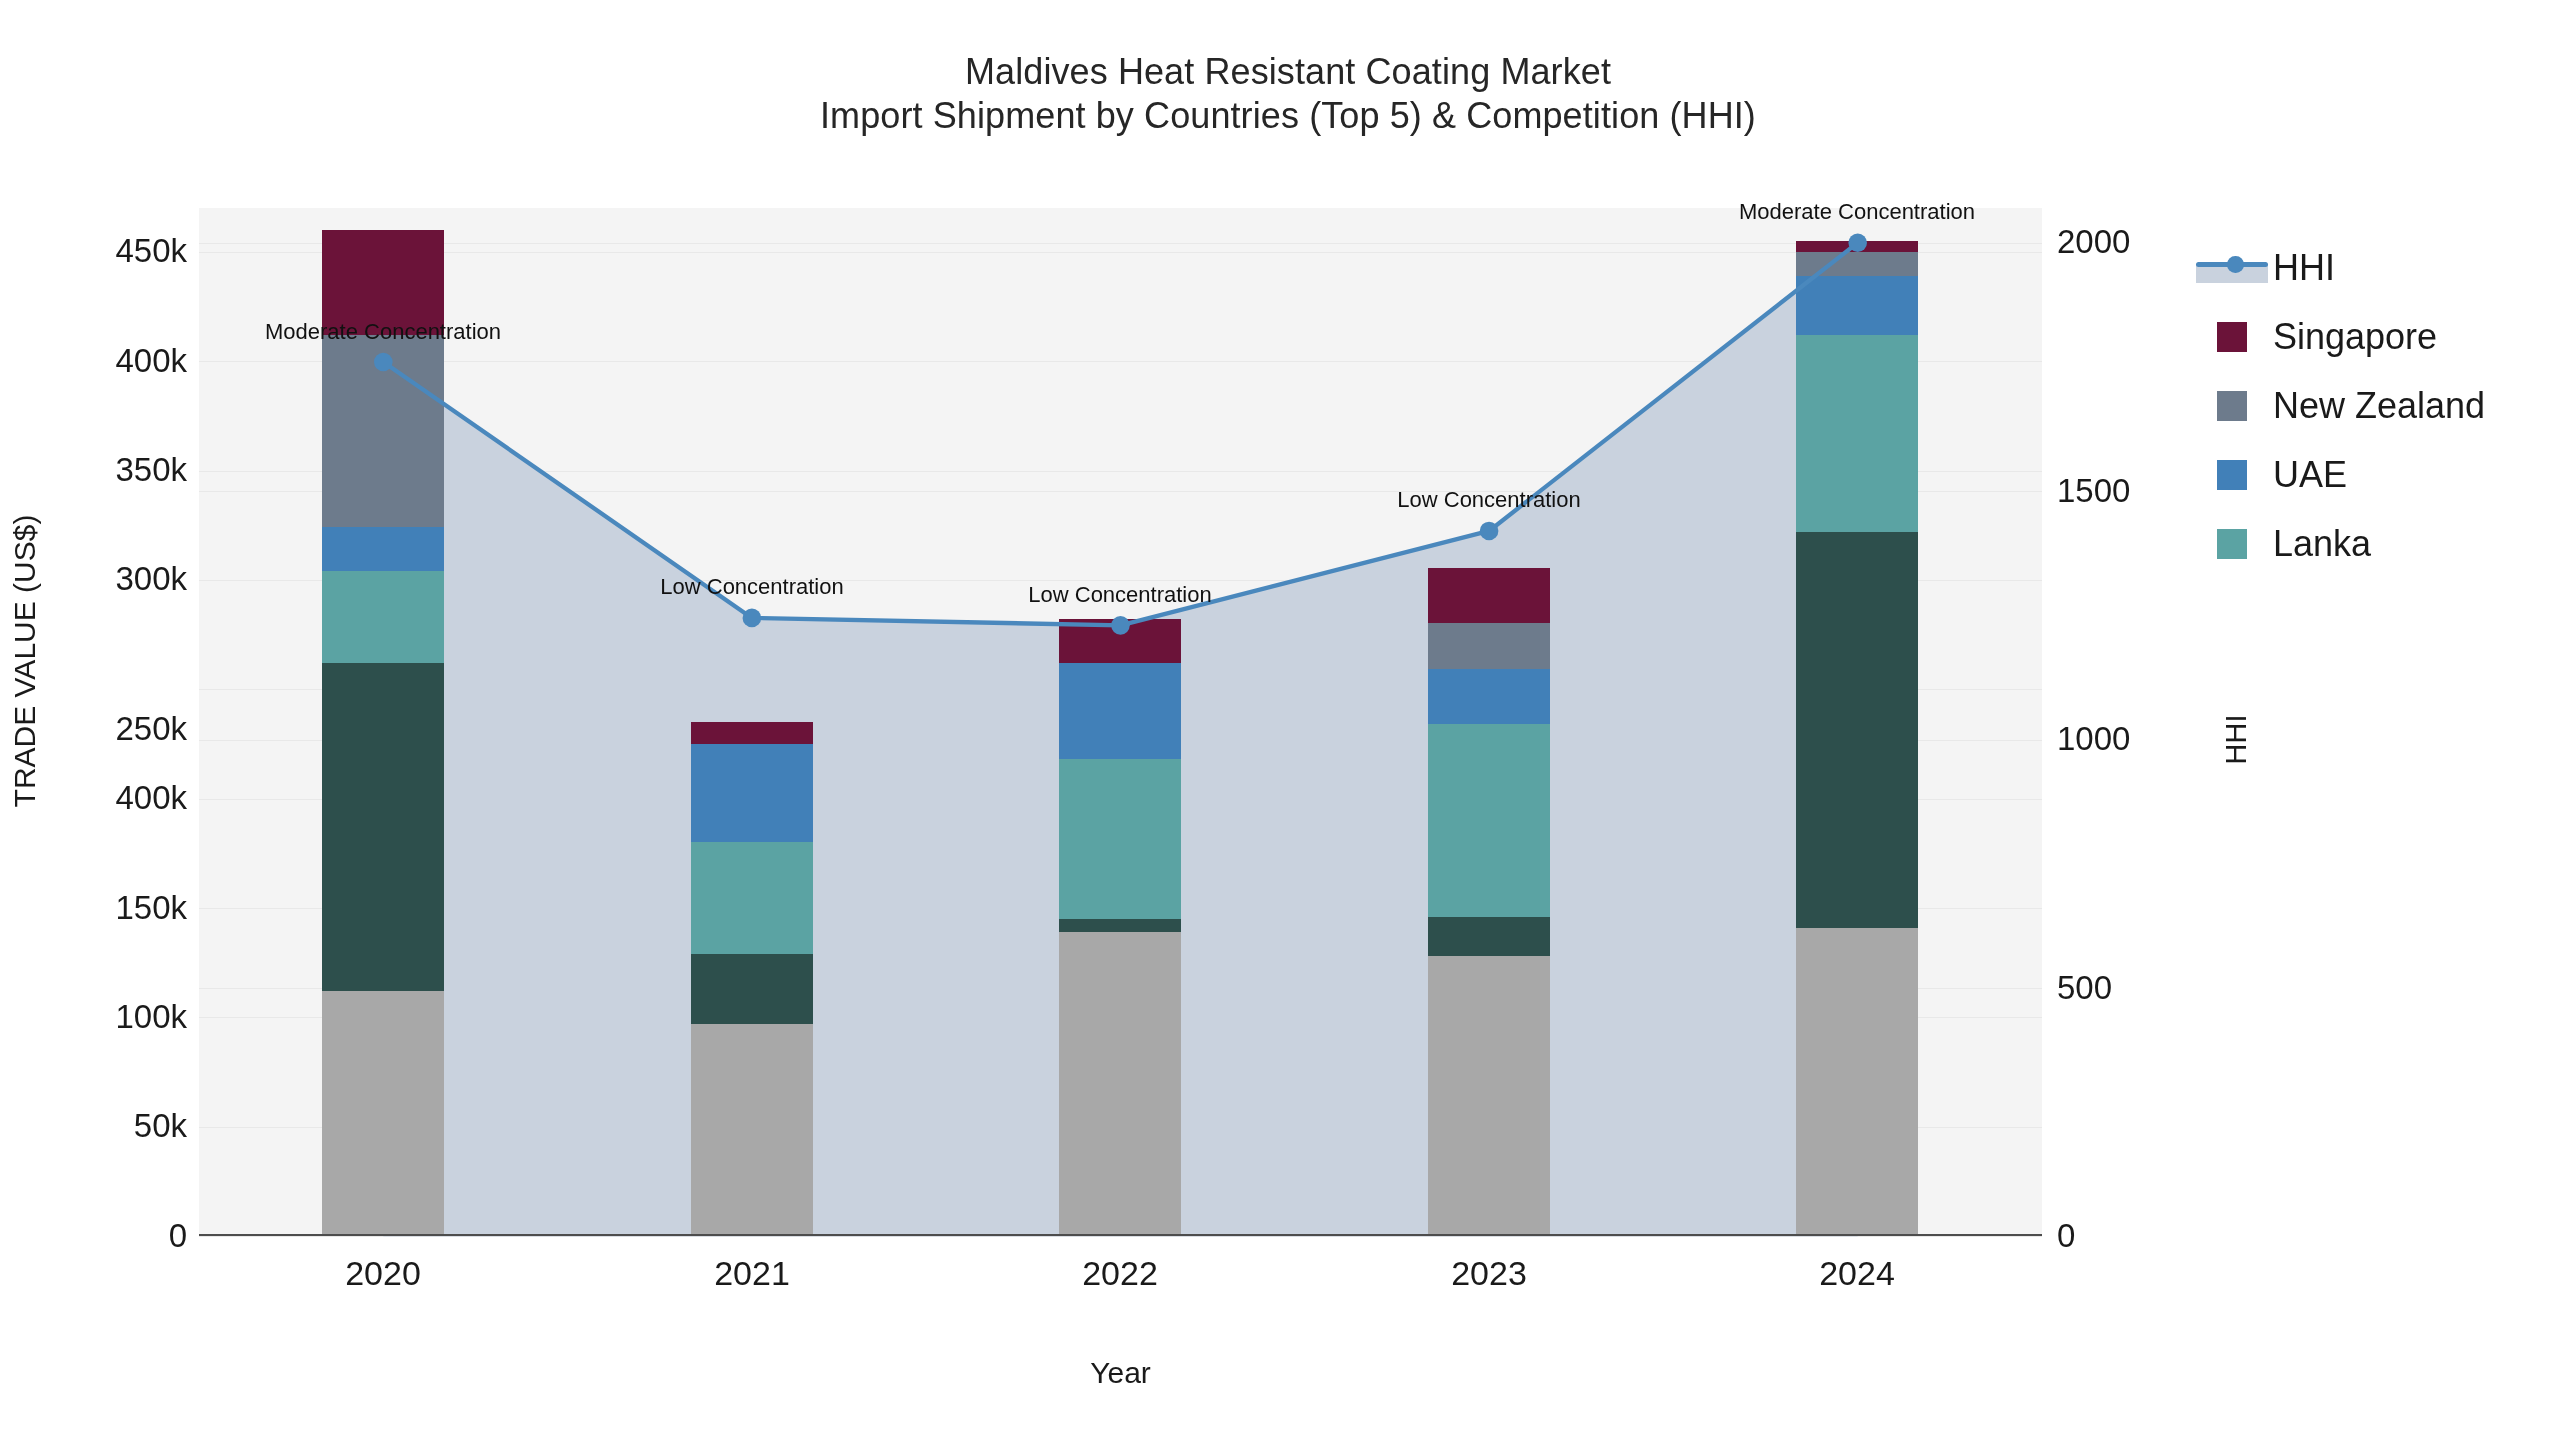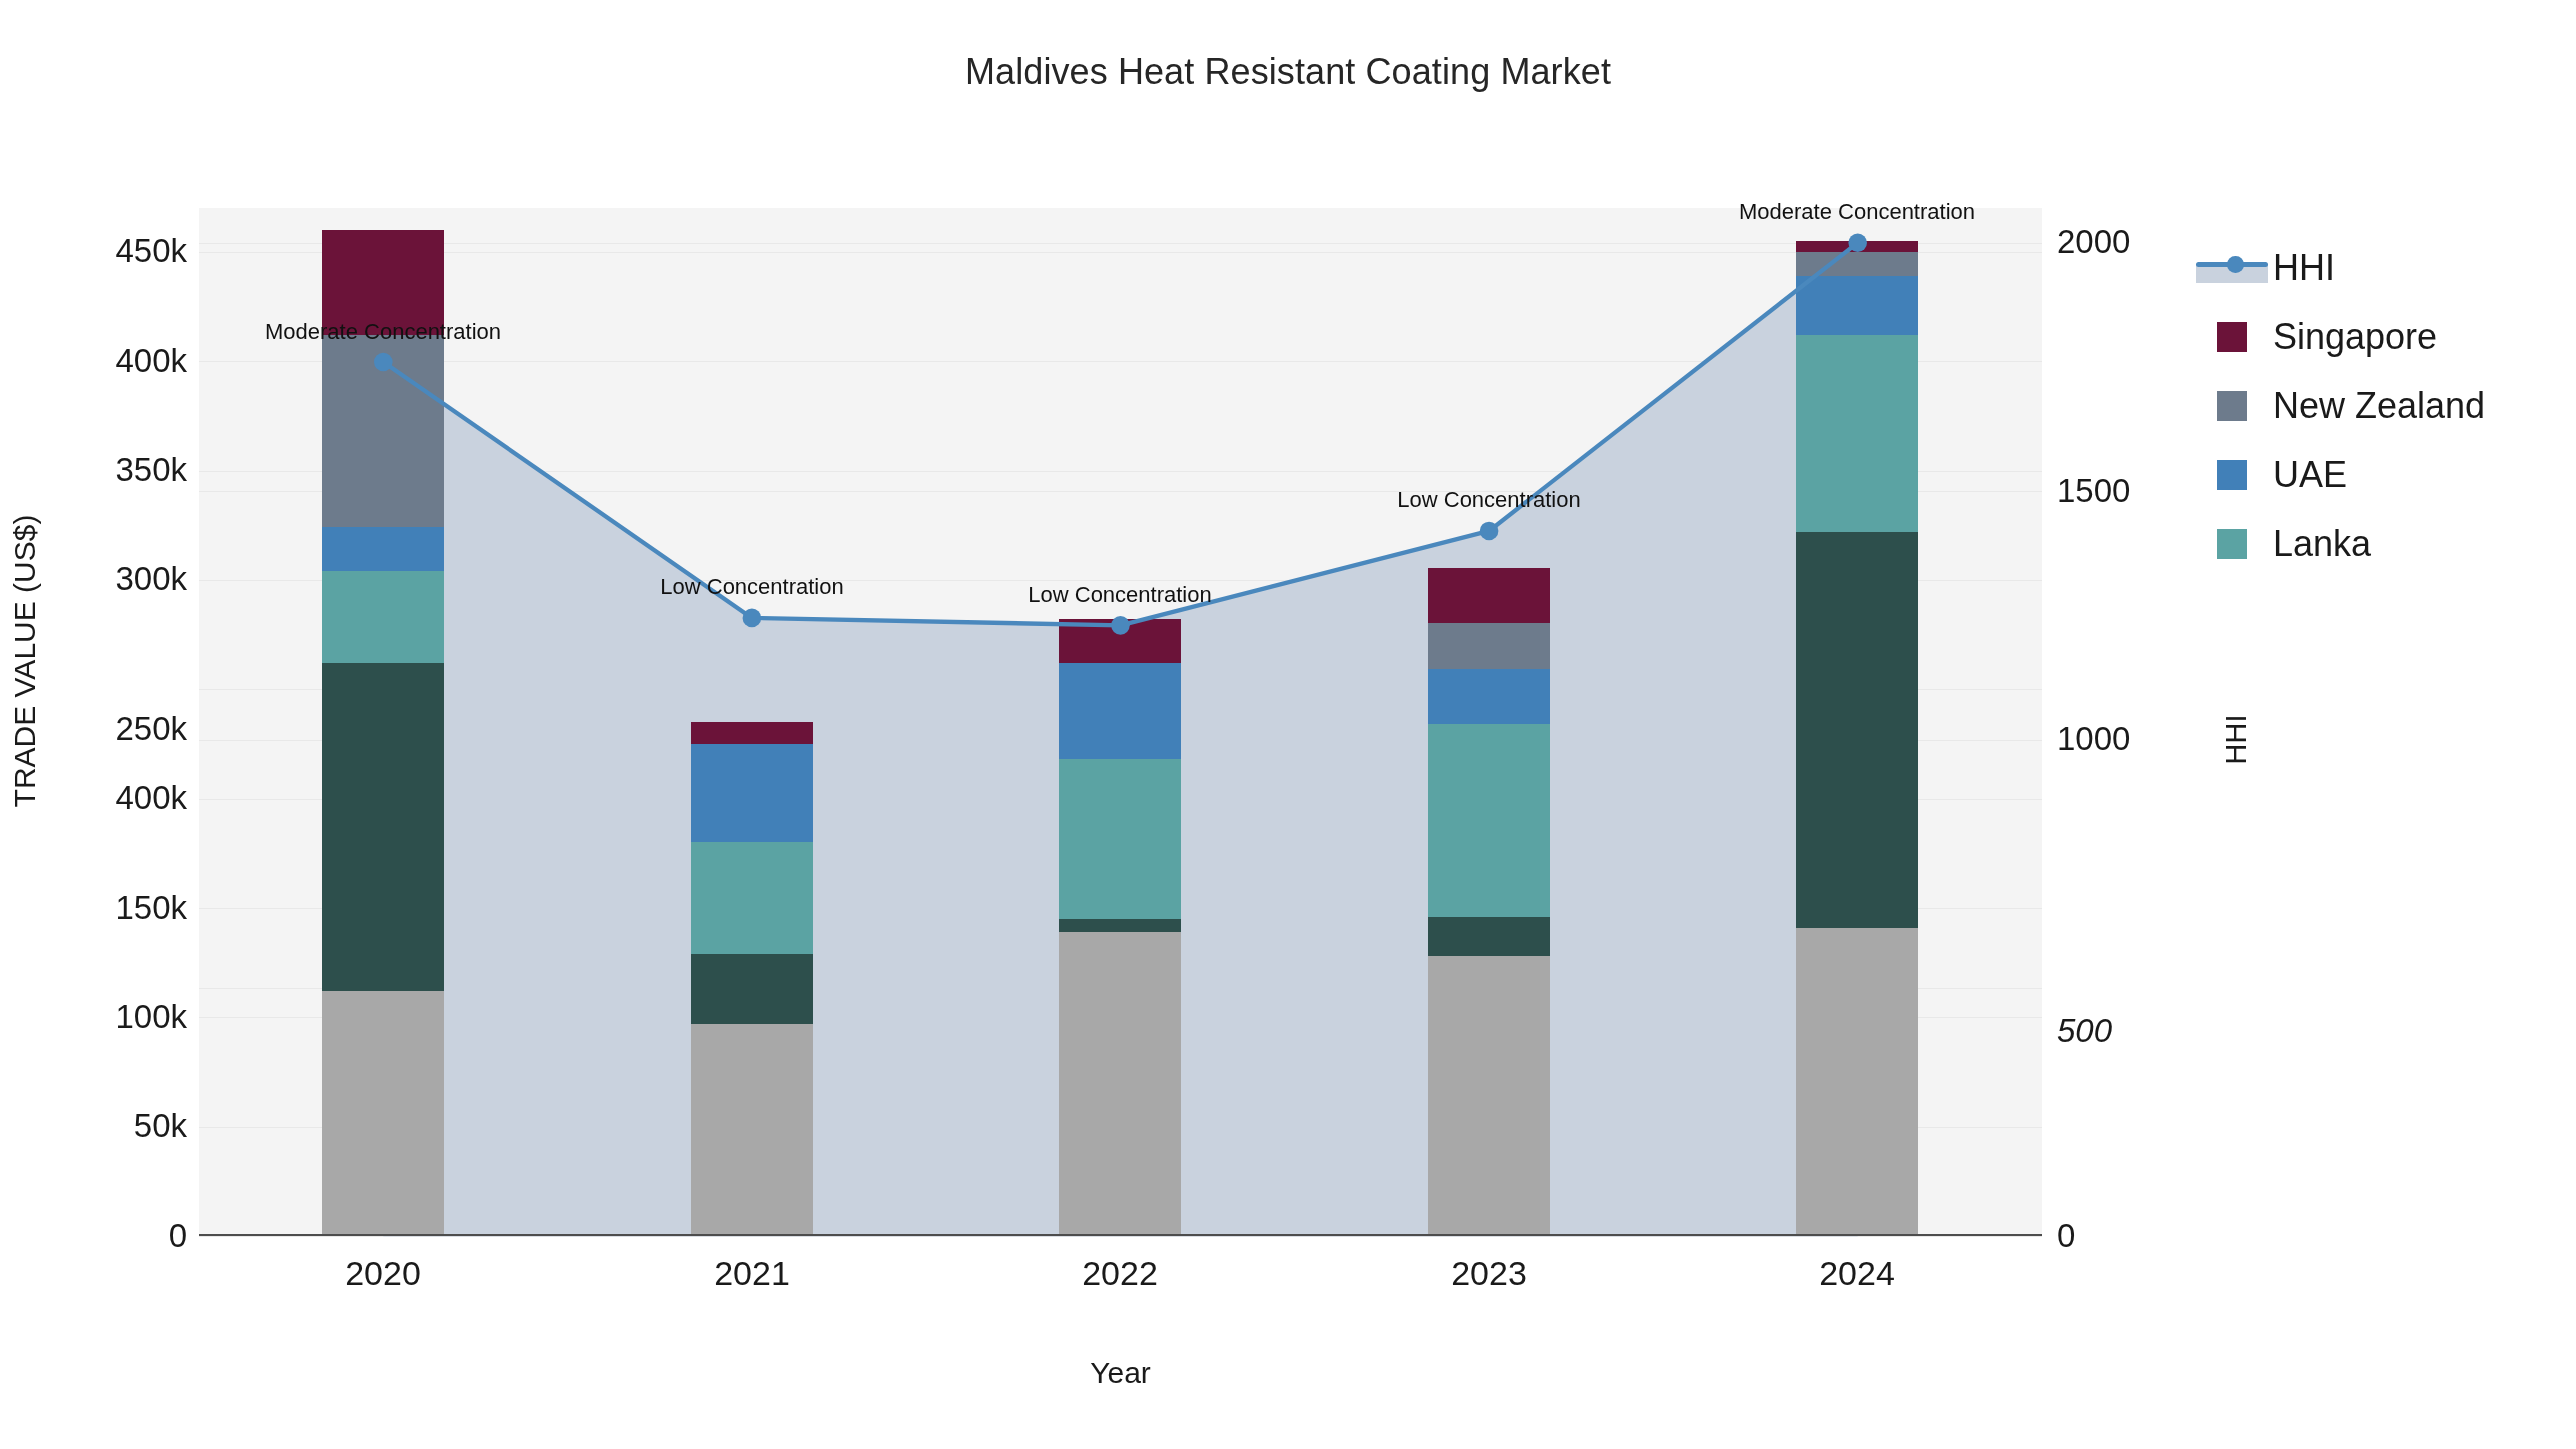--- a/index.html
+++ b/index.html
@@ -145,20 +145,21 @@
     line-height:1;
   }
 </style>
 </head>
 <body>
 
 <div id="figure">
 
   <div id="title-block">
     <span class="tline">Maldives Heat Resistant Coating Market</span>
+    <span class="tline">Import Shipment by Countries (Top 5) &amp; Competition (HHI)</span>
   </div>
 
   <div id="plot-area">
     <div id="gridlines">
         <div class="gl" style="top: 1028px;"></div>
         <div class="gl" style="top: 919px;"></div>
         <div class="gl" style="top: 809px;"></div>
         <div class="gl" style="top: 700px;"></div>
         <div class="gl" style="top: 591px;"></div>
         <div class="gl" style="top: 481px;"></div>
@@ -234,21 +235,21 @@
       <div class="ytick" style="top: 908px;">150k</div>
       <div class="ytick" style="top: 798px;">400k</div>
       <div class="ytick" style="top: 729px; text-align: center;">250k</div>
       <div class="ytick" style="top: 579px;">300k</div>
       <div class="ytick" style="top: 470px;">350k</div>
       <div class="ytick" style="top: 361px;">400k</div>
       <div class="ytick" style="top: 251px;">450k</div>
     </div>
   <div id="ytick-right-col">
       <div class="ytick-r" style="top: 1236px;">0</div>
-      <div class="ytick-r" style="top: 1031px; font-style: italic;">500</div>
+      <div class="ytick-r" style="top: 988px;">500</div>
       <div class="ytick-r" style="top: 739px;">1000</div>
       <div class="ytick-r" style="top: 491px;">1500</div>
       <div class="ytick-r" style="top: 242px;">2000</div>
     </div>
   <div id="xticks-layer">
       <div class="xtick" style="left: 383px; top: 1254px;">2020</div>
       <div class="xtick" style="left: 752px; top: 1254px;">2021</div>
       <div class="xtick" style="left: 1120px; top: 1254px;">2022</div>
       <div class="xtick" style="left: 1489px; top: 1254px;">2023</div>
       <div class="xtick" style="left: 1857px; top: 1254px;">2024</div>

